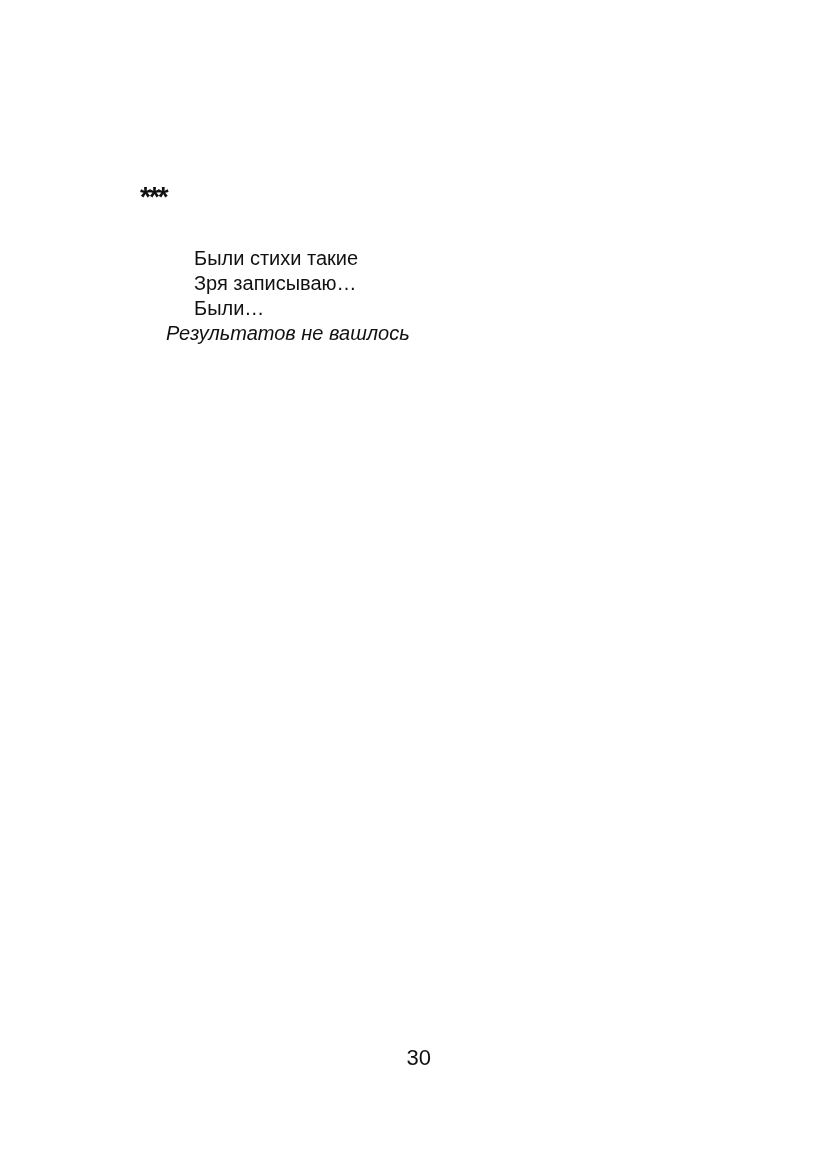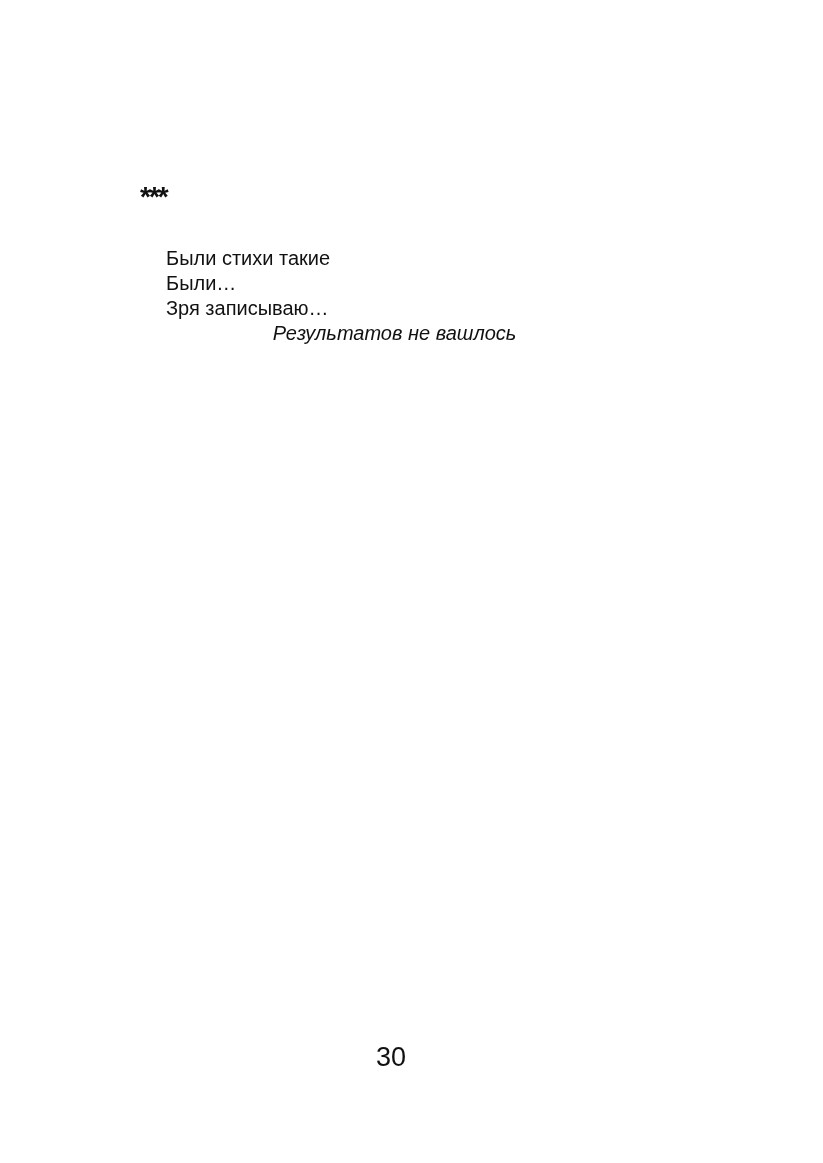--- a/index.html
+++ b/index.html
@@ -30,45 +30,46 @@
     position: absolute;
     left: 166px;
     top: 246px;
     width: 457px;
     font-size: 20px;
     line-height: 25px;
     color: #111111;
   }
   .poem-line {
     white-space: pre;
+    margin-left: 28px;
   }
   .poem-attribution {
-    text-align: center;
+    text-align: left;
     font-style: italic;
   }
   .page-number {
     position: absolute;
     left: 351px;
     top: 1044px;
     width: 80px;
-    text-align: center;
-    font-size: 27px;
+    text-align: right;
+    font-size: 22px;
     line-height: 27px;
     color: #111111;
   }
 </style>
 </head>
 <body>
 
 <div class="page">
 
   <div class="section-marker">***</div>
 
   <div class="poem">
     <div class="poem-line">Были стихи такие</div>
+    <div class="poem-line">Зря записываю…</div>
     <div class="poem-line">Были…</div>
-    <div class="poem-line">Зря записываю…</div>
     <div class="poem-attribution">Результатов не вашлось</div>
   </div>
 
   <div class="page-number">30</div>
 
 </div>
 
 </body></html>

